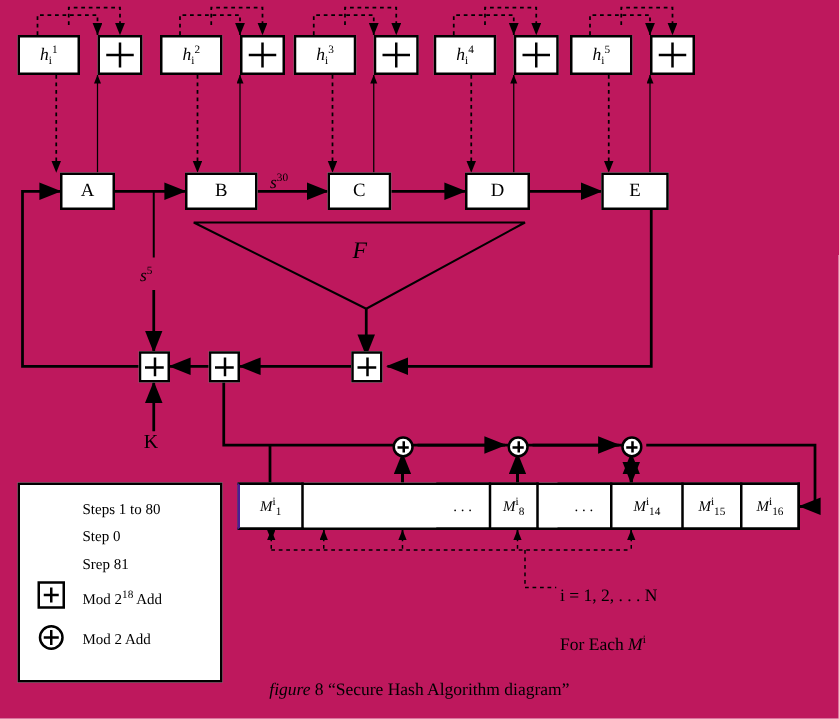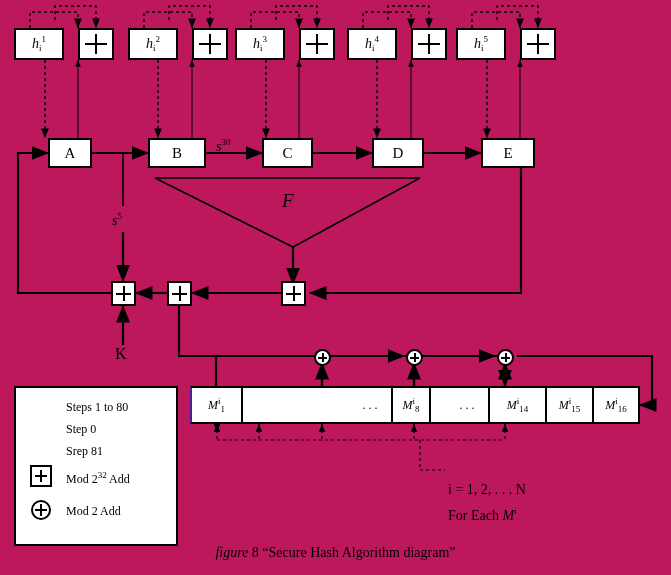--- a/index.html
+++ b/index.html
@@ -218,37 +218,37 @@
   <div class="mbox" style="left:547px;top:386px;width:47px;height:38px;">
     <span><span>M</span><span class="sup">i</span><span class="sub">15</span></span>
   </div>
   <div class="mbox" style="left:594px;top:386px;width:46px;height:38px;">
     <span><span>M</span><span class="sup">i</span><span class="sub">16</span></span>
   </div>
 
   <div class="lbl" style="left:448px;top:462px;font-size:14px;margin-top:44px;">
     <span>For Each </span><span class="lbl-i">M</span><span class="sup">i</span>
   </div>
-  <div class="lbl" style="left:448px;top:482px;font-size:14px;">
+  <div class="lbl" style="left:448px;top:470px;font-size:14px;">
     <span>i = 1, 2, . . . N</span>
   </div>
 
   <div class="legend" style="left:14px;top:386px;width:164px;height:160px;"></div>
   <div class="legend-row" style="left:66px;top:400px;">
     <span>Steps 1 to 80</span>
   </div>
   <div class="legend-row" style="left:66px;top:422px;">
     <span>Step 0</span>
   </div>
   <div class="legend-row" style="left:66px;top:444px;">
     <span>Srep 81</span>
   </div>
   <div class="plusbox" style="left:30px;top:465px;width:22px;height:22px;"></div>
   <div class="legend-row" style="left:66px;top:470px;">
-    <span>Mod 2</span><span class="sup">32</span><span> Add</span>
+    <span>Mod 2</span><span class="sup">18</span><span> Add</span>
   </div>
   <div class="xor" style="left:31px;top:500px;width:20px;height:20px;"></div>
   <div class="legend-row" style="left:66px;top:504px;">
     <span>Mod 2 Add</span>
   </div>
 
   <div class="caption" style="left:0;top:545px;">
     <span class="lbl-i">figure</span><span> 8 “Secure Hash Algorithm diagram”</span>
   </div>
 

